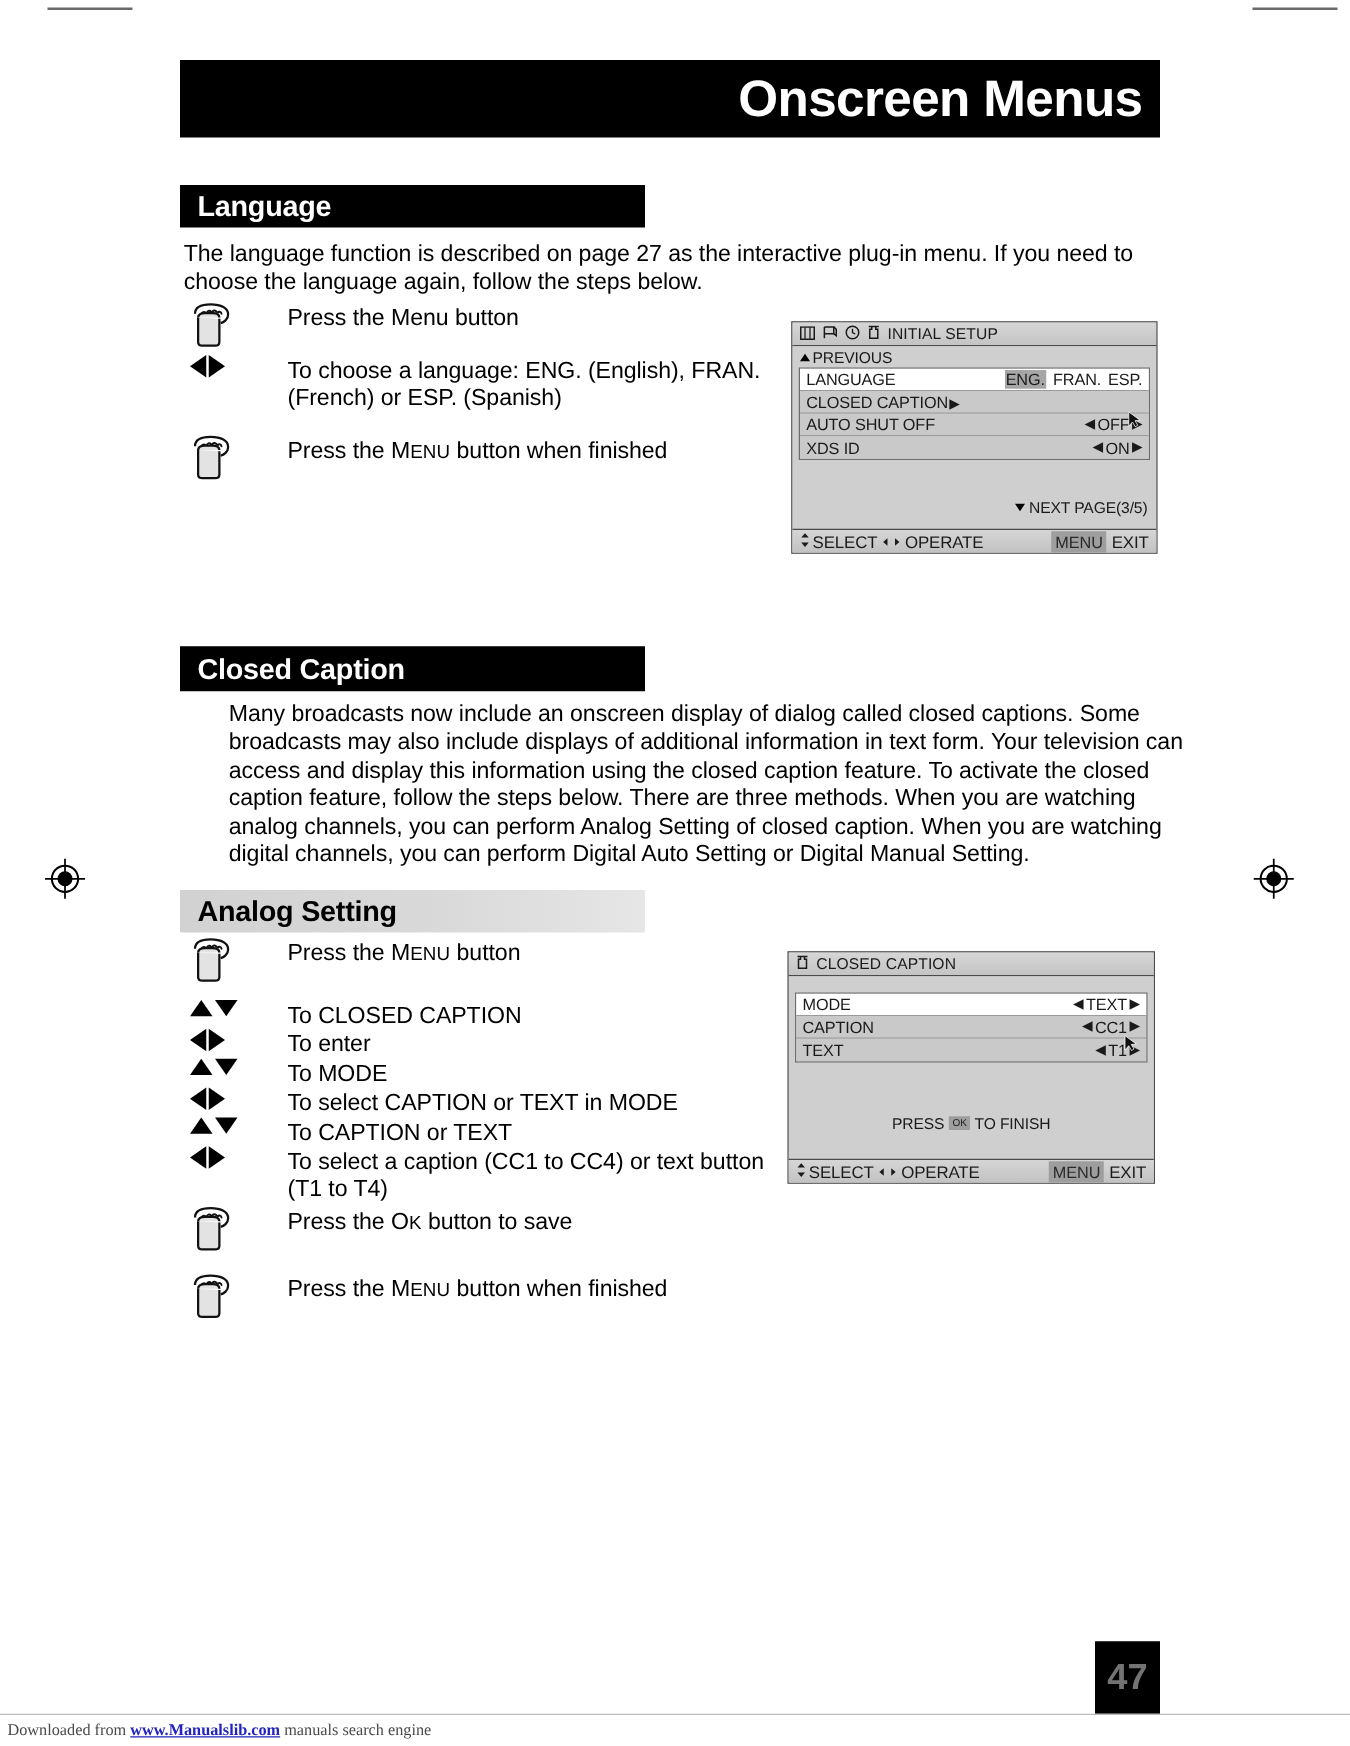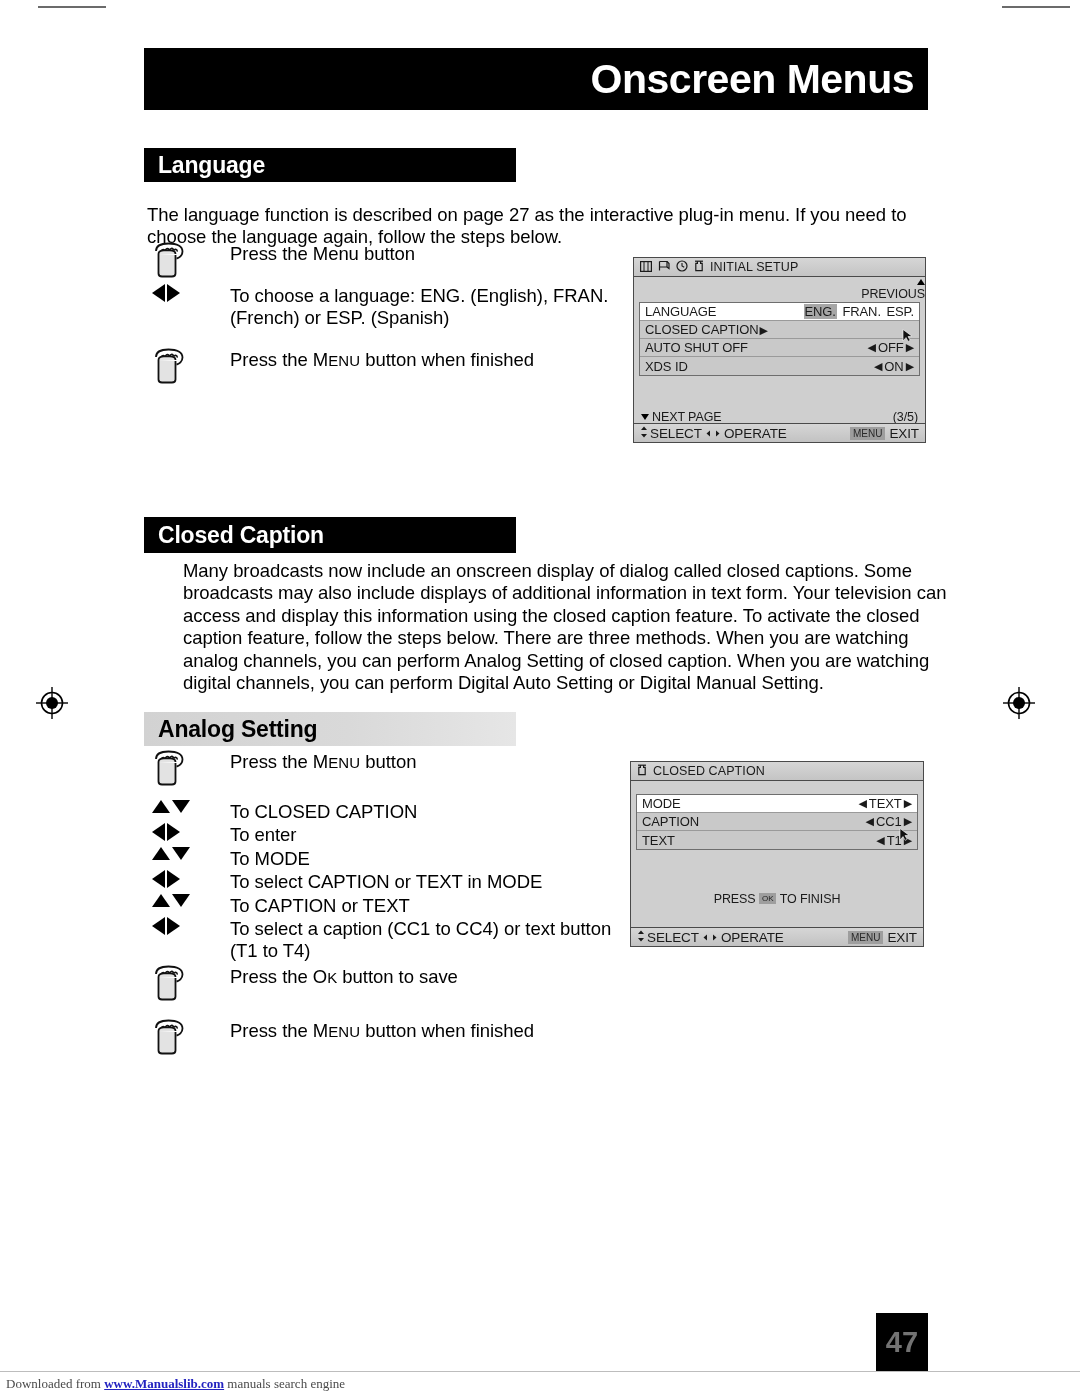--- a/index.html
+++ b/index.html
@@ -81,21 +81,21 @@
   #bar-analogsetting { left: 144px; top: 712px;  width: 372px; height: 34px; }
 
   
   .body-para {
     position: absolute;
     font-size: 18.5px;
     line-height: 22.4px;
     letter-spacing: -0.05px;
     color: #000;
   }
-  #para-language      { left: 147px; top: 192px; width: 782px; margin-top: 12px; }
+  #para-language      { left: 147px; top: 192px; width: 782px; }
   #para-closedcaption { left: 147px; top: 560px; width: 784px; margin-left: 36px; }
 
   
   .steps {
     position: absolute;
     width: 470px;
   }
   #steps-language { left: 150px; top: 242px; }
   #steps-analog   { left: 150px; top: 750px; }
 
@@ -175,23 +175,22 @@
     position: relative;
     background: #cfcfcf;
     height: calc(100% - 19px);
     box-sizing: border-box;
   }
 
   .osd-prev {
     font-size: 12.5px;
     padding: 2px 0 1px 6px;
     display: flex;
-    align-items: flex-end;
+    align-items: center;
     gap: 2px;
-    flex-direction: column;
   }
 
   .osd-rows {
     margin: 0 5px;
     border: 1px solid #6e6e6e;
     box-sizing: border-box;
   }
   .osd-row {
     display: flex;
     align-items: center;
@@ -225,23 +224,23 @@
     color: #1f1f1f;
     font-size: 8px;
     padding: 1px 3px;
     vertical-align: 2px;
     letter-spacing: 0;
   }
 
   .osd-nextpage {
     position: absolute;
     left: 0; right: 0;
-    bottom: 18px;
-    display: flex;
-    justify-content: space-between;
+    bottom: 29px;
+    display: flex;
+    justify-content: flex-end;
     padding: 0 7px;
     box-sizing: border-box;
     font-size: 12.5px;
     align-items: center;
   }
   .osd-bottombar {
     position: absolute;
     left: 0; right: 0; bottom: 0;
     height: 19px;
     background: linear-gradient(to bottom, #d6d6d6, #c2c2c2);
@@ -251,21 +250,21 @@
     justify-content: space-between;
     padding: 0 6px;
     box-sizing: border-box;
     font-size: 13.5px;
   }
   .osd-bottombar .left { display: flex; align-items: center; gap: 2px; }
   .osd-bottombar .right { display: flex; align-items: center; gap: 4px; }
   .menubox {
     background: #9e9e9e;
     color: #2a2a2a;
-    font-size: 10px;
+    font-size: 13px;
     padding: 1px 3px;
     letter-spacing: 0;
   }
 
   
   .osd-cursor {
     position: absolute;
     width: 11px;
     height: 13px;
   }

